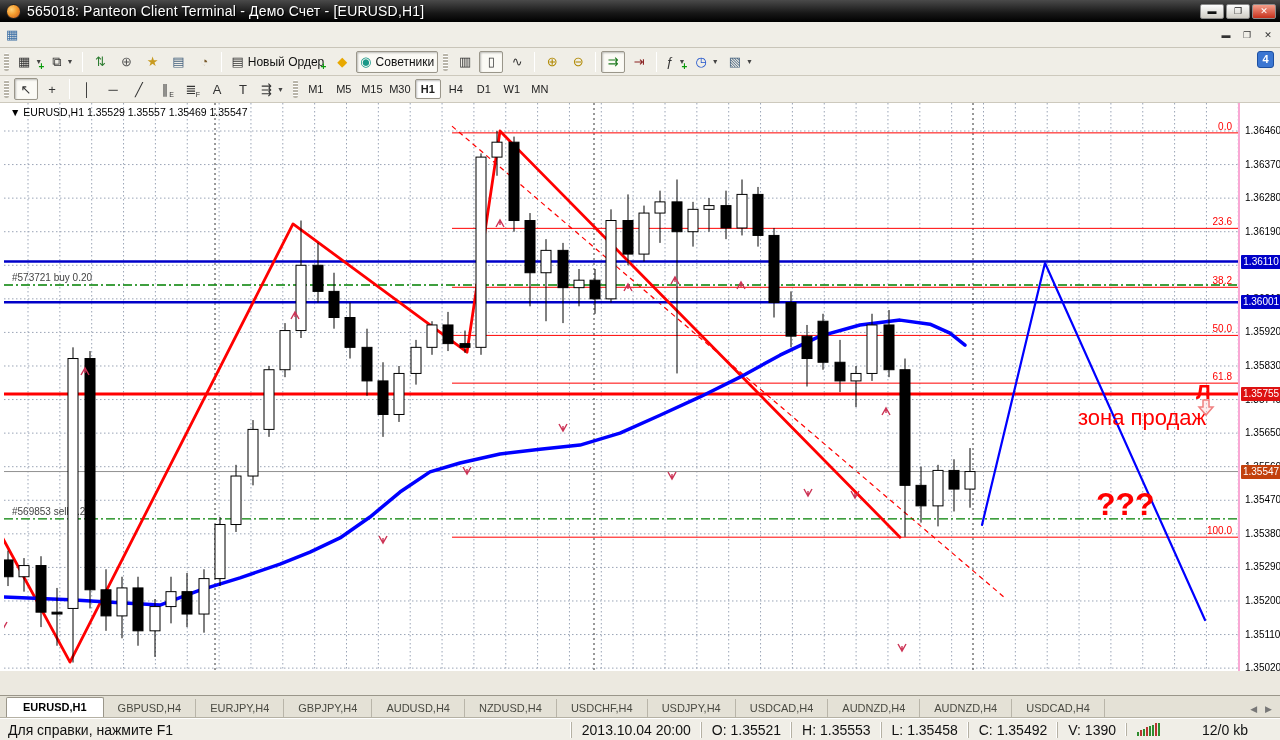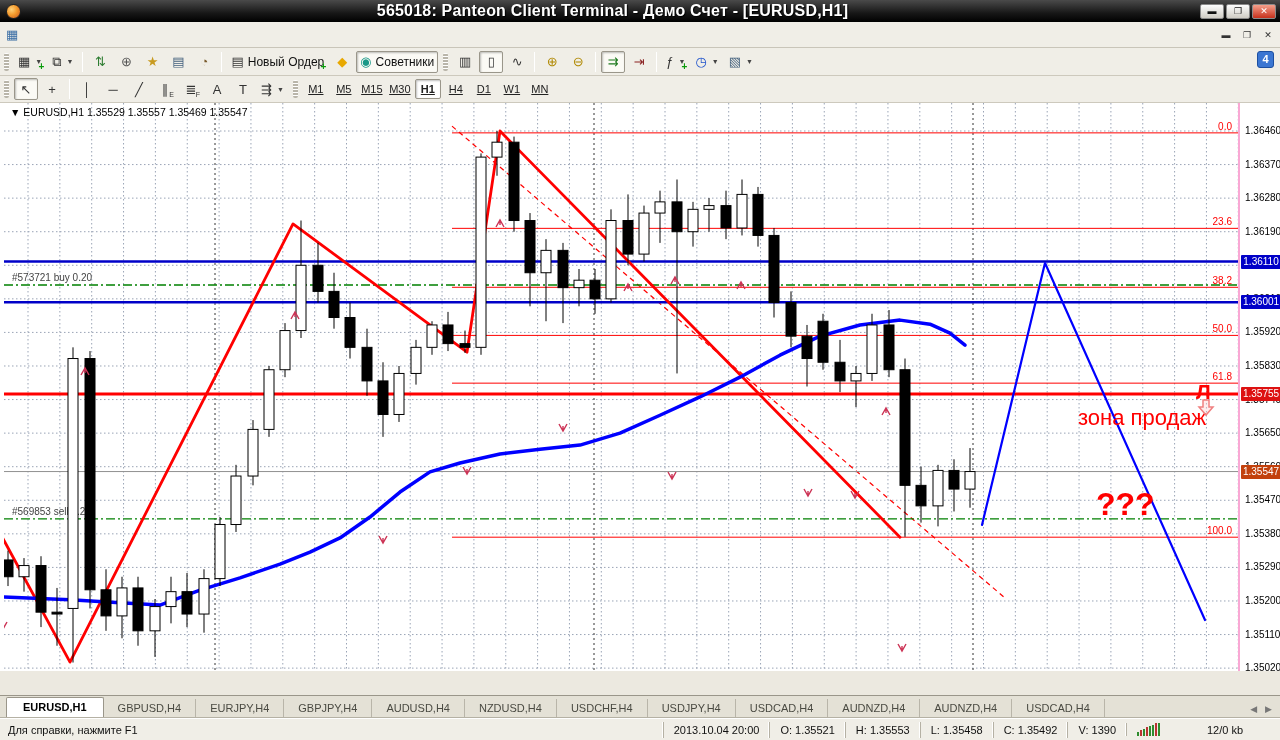--- a/index.html
+++ b/index.html
@@ -7,22 +7,22 @@
               font-family:"Liberation Sans", sans-serif; }
   #app { position:relative; width:1280px; height:740px; background:#ece9e0; }
 
   
   #titlebar { position:absolute; left:0; top:0; width:1280px; height:22px;
     background:linear-gradient(#4a4a4a,#171717 60%,#000);
     display:flex; align-items:center; padding:0 4px; }
   #logo { width:15px; height:15px; border-radius:50%;
     background:radial-gradient(circle at 35% 35%, #ffd27a 0%, #f59b2d 45%, #c4511a 100%);
     margin:0 6px 0 2px; border:1px solid #222; }
-  #title { color:#fff; font-size:16px; font-weight:bold; letter-spacing:.2px;
-    text-shadow:1px 1px 1px #000; flex:1; white-space:nowrap;text-align:center; }
+  #title { color:#fff; font-size:14px; font-weight:normal; letter-spacing:.2px;
+    text-shadow:1px 1px 1px #000; flex:1; white-space:nowrap; }
   .winbtn { width:24px; height:15px; margin-left:2px; font-size:9px; line-height:13px;
     text-align:center; color:#111; background:linear-gradient(#fdfdfd,#cfccc4);
     border:1px solid #8a8a8a; border-radius:2px; }
   .winbtn.close { background:linear-gradient(#f5a08c,#c6311c); color:#fff; }
 
   
   #menubar { position:absolute; left:0; top:22px; width:1280px; height:26px;
     background:#f0eee7; border-bottom:1px solid #c9c5b9; display:flex; align-items:center; }
   #menu-sys-icon { font-size:13px; color:#3b6ea5; margin:0 10px 0 6px; }
   .menu-item { font-size:12px; color:#111; padding:4px 10px; }
@@ -42,21 +42,21 @@
     display:flex; align-items:center; justify-content:center; gap:4px;
     border:1px solid transparent; border-radius:2px; font-size:13px; color:#333; }
   .tbtn.pressed { border:1px solid #9a968a; background:#fbfaf5;
     box-shadow:inset 1px 1px 2px rgba(0,0,0,.25); }
   .tbtn .lbl { font-size:12px; color:#111; }
   .tbtn .dd { font-size:7px; color:#444; margin-left:1px; }
   .tbtn .plus { position:absolute; right:1px; bottom:0; font-size:10px; font-weight:bold;
     color:#0a9a0a; text-shadow:0 0 1px #fff; }
   .tbtn .sub { position:absolute; right:2px; bottom:1px; font-size:7px; color:#333; }
   .tfbtn { min-width:26px; height:20px; margin:0 1px; font-size:11px; color:#222;
-    display:flex; align-items:center; justify-content:center; border:1px solid transparent; border-radius:2px;text-decoration:underline; }
+    display:flex; align-items:center; justify-content:center; border:1px solid transparent; border-radius:2px; }
   .tfbtn.pressed { border:1px solid #9a968a; background:#ffffff;
     box-shadow:inset 1px 1px 2px rgba(0,0,0,.25); font-weight:bold; }
   #notif4 { position:absolute; right:6px; top:3px; width:17px; height:17px; background:#3b76d2;
     color:#fff; border:1px solid #1d4fa0; border-radius:3px; font-size:11px; font-weight:bold;
     text-align:center; line-height:15px; }
 
   
   #chart-wrap { position:absolute; left:0; top:103px; width:1280px; height:568px; background:#fff; }
   #chart-wrap svg { position:absolute; left:4px; top:0; }
   #price-axis { position:absolute; left:1238px; top:0; width:43px; height:568px;
@@ -71,21 +71,21 @@
   .stab { font-size:11px; color:#4a4a42; padding:3px 14px 4px; border-right:1px solid #b9b5a9;
     white-space:nowrap; }
   .stab.active { background:#fff; color:#000; border:1px solid #9a968a; border-bottom:none;
     font-weight:bold; border-radius:2px 2px 0 0; padding:3px 16px 5px; }
   #tab-scroll { margin-left:auto; margin-bottom:4px; padding-right:8px; font-size:9px; color:#777;
     display:flex; gap:8px; }
 
   
   #statusbar { position:absolute; left:0; top:718px; width:1280px; height:22px;
     background:#f0eee7; border-top:1px solid #fff; box-shadow:0 -1px 0 #b5b1a4;
-    display:flex; align-items:center; font-size:11px; color:#111; }
+    display:flex; align-items:center; font-size:14px; color:#111; }
   .scell { padding:0 10px; height:16px; line-height:16px; border-left:1px solid #b5b1a4;
     box-shadow:-1px 0 0 #fff; white-space:nowrap; }
   #s-help { flex:1; border:none; box-shadow:none; padding-left:8px; }
   #conn { display:flex; align-items:flex-end; gap:1px; height:13px; padding:0 10px;
     border-left:1px solid #b5b1a4; box-shadow:-1px 0 0 #fff; }
   #conn i { display:block; width:2px; }
 </style>
 </head>
 <body>
 

